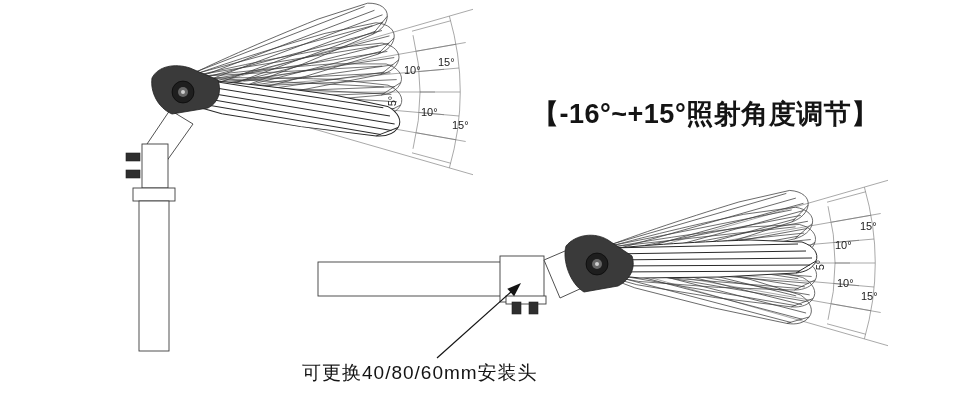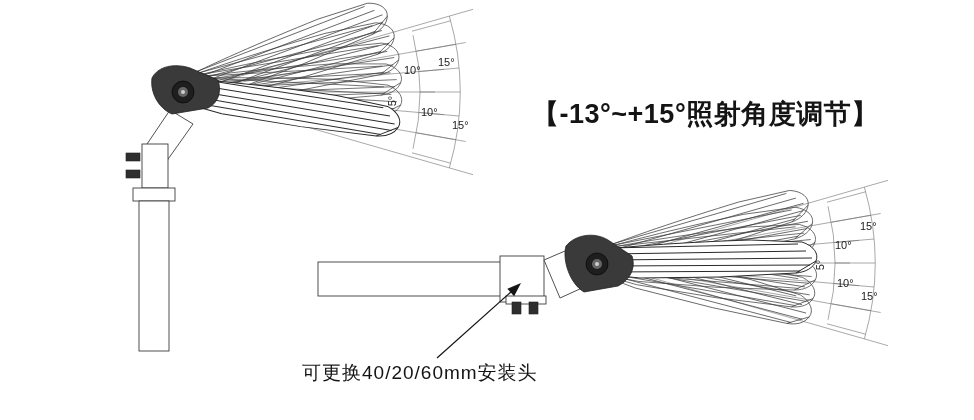--- a/index.html
+++ b/index.html
@@ -159,17 +159,17 @@
       </g>
     </g>
 
     <g>
       <line x1="437" y1="358" x2="512" y2="291" stroke="#141414" stroke-width="1.2"></line>
       <polygon points="521,283 514.1,296.2 507.3,288.8" fill="#141414"></polygon>
     </g>
   </svg>
 
 
-  <div class="title">【-13°~+15°照射角度调节】</div>
+  <div class="title">【-16°~+15°照射角度调节】</div>
 
-  <div class="caption">可更换40/20/60mm安装头</div>
+  <div class="caption">可更换40/80/60mm安装头</div>
 
 </div>
 
 </body></html>

